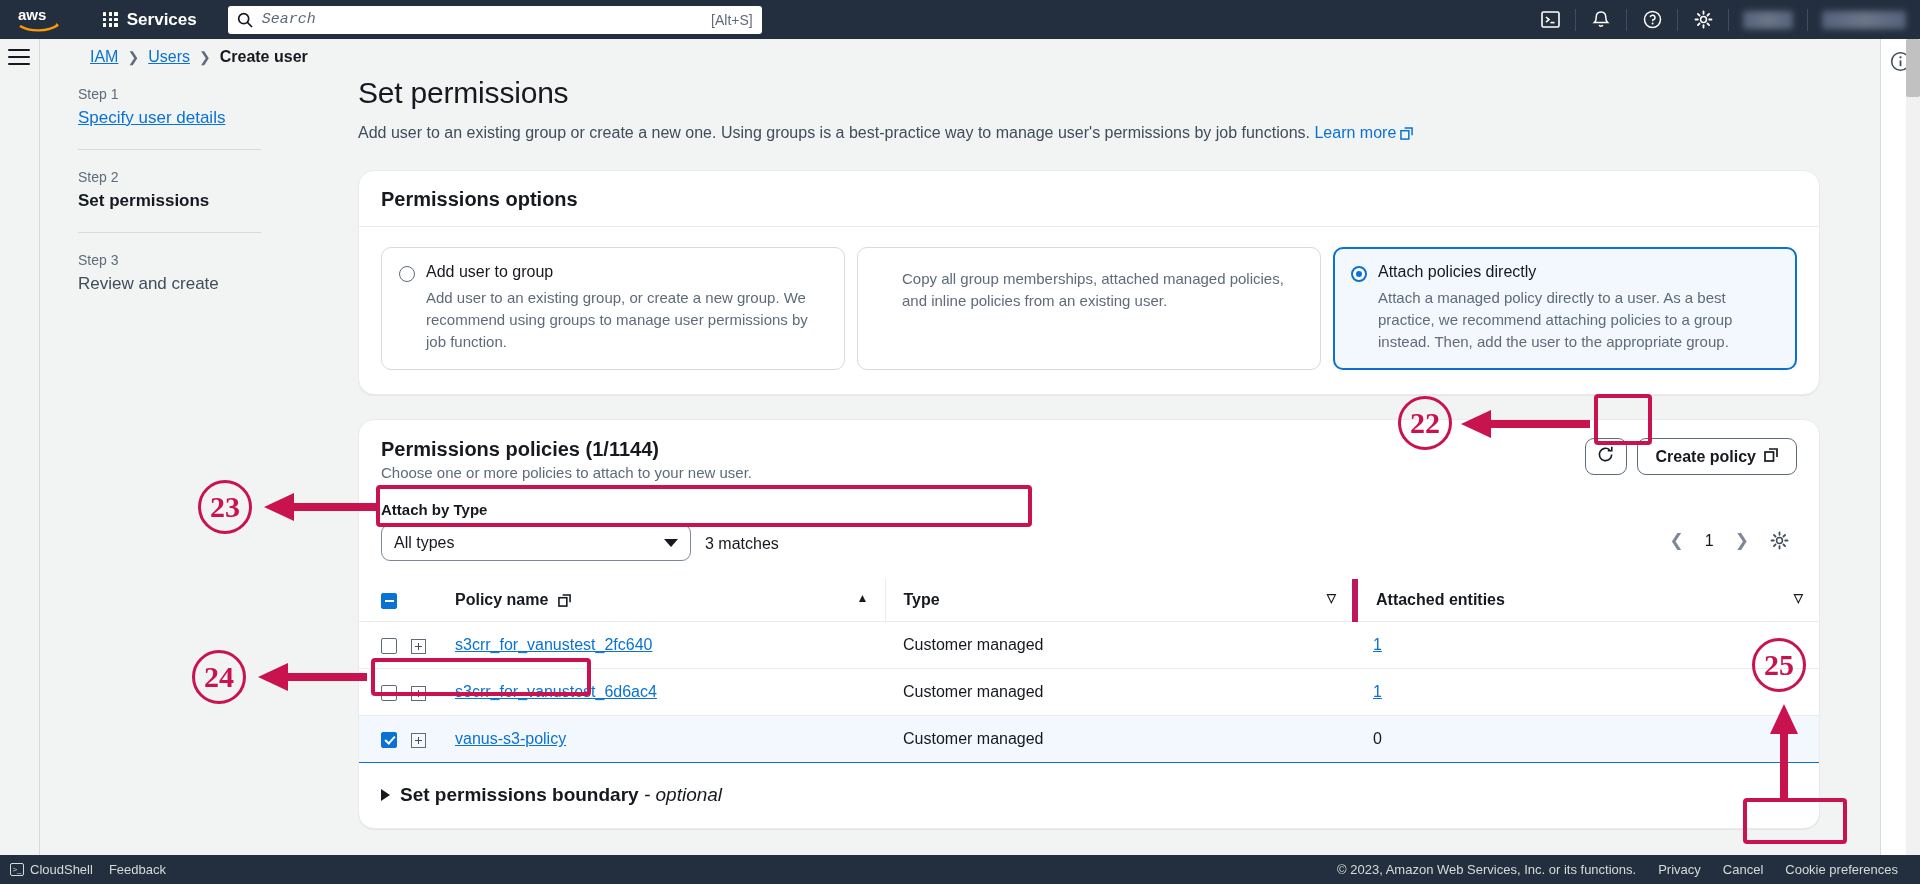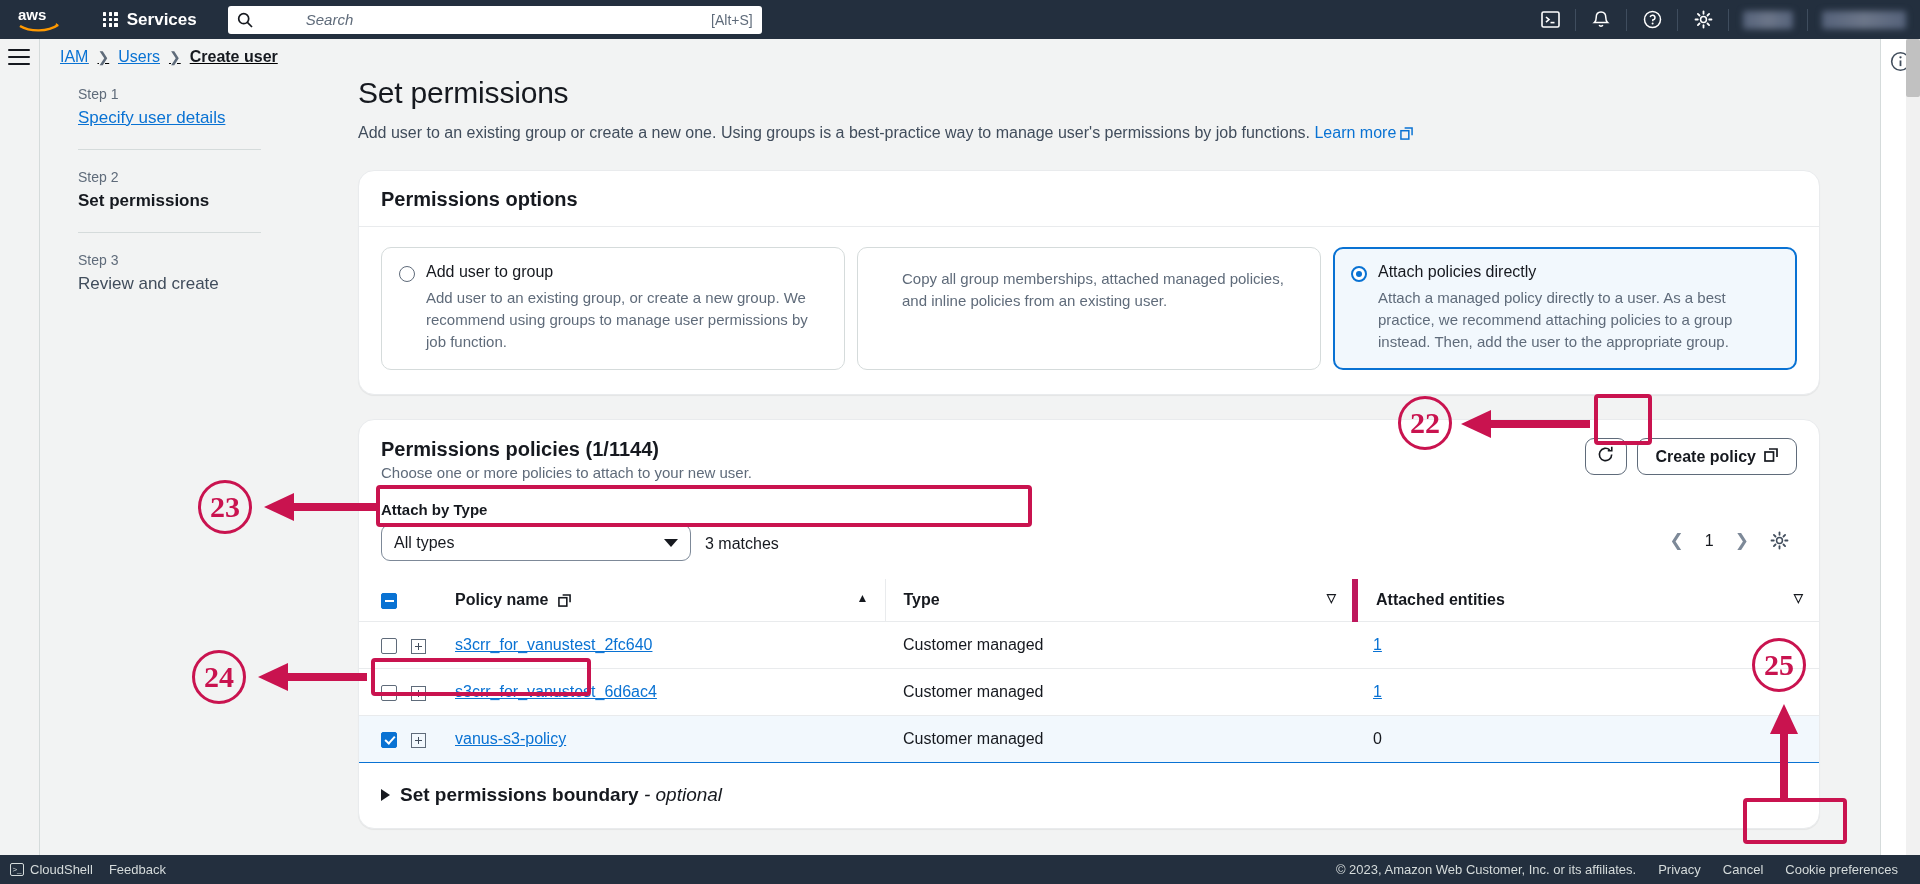--- a/index.html
+++ b/index.html
@@ -25,21 +25,21 @@
   .grid-icon { display: grid; grid-template-columns: repeat(3, 3.4px); gap: 2.3px; }
   .grid-icon i { width: 3.4px; height: 3.4px; background: #fff; display: block; border-radius: .5px; }
   .searchbar {
     margin-left: 24px; width: 534px; height: 28px; background: #fff;
     border-radius: 3px; display: flex; align-items: center; padding: 0 9px;
     position: relative;
   }
   .searchbar .s-ico { color:#5f6b7a; font-size: 15px; margin-right: 9px; display:flex; }
   .searchbar input {
     border: none; outline: none; flex: 1; font-size: 15px;
-    font-family: Liberation Sans, sans-serif; color: #16191f; margin-left: 44px;
+    font-family: Liberation Mono, monospace; color: #16191f;
   }
   .searchbar input::placeholder { color: #5f6b7a; font-style: italic; }
   .alt-s { color: #5f6b7a; font-size: 14px; }
   .topnav-right { margin-left: auto; display: flex; align-items: center; height: 39px; }
   .tn-icon {
     width: 50px; height: 39px; display: flex; align-items: center; justify-content: center;
     color: #fff; cursor: pointer;
   }
   .tn-div { width: 1px; height: 22px; background: #3f4d5e; }
   .blur-box { height: 18px; border-radius: 2px;
@@ -49,23 +49,22 @@
 
   
   .hamburger {
     position: absolute; left: 8px; top: 49px; width: 22px; height: 18px; cursor: pointer;
   }
   .hamburger span { display:block; height:2px; background:#16191f; margin-bottom:5px; border-radius:1px; }
   .side-rail {
     position: absolute; left: 39px; top: 39px; width: 1px; height: 816px; background: #d5dbdb;
   }
   .breadcrumb {
-    position: absolute; left: 60px; top: 48px; display: flex; align-items: center; gap: 9px;
+    position: absolute; left: 90px; top: 48px; display: flex; align-items: center; gap: 9px;
     font-size: 16px;
-    text-decoration: underline;
   }
   .breadcrumb a { color: #0972d3; text-decoration: underline; cursor: pointer; }
   .breadcrumb .sep { color: #5f6b7a; font-size: 14px; }
   .breadcrumb .cur { color: #16191f; font-weight: bold; }
 
   
   .steps { position: absolute; left: 78px; top: 86px; width: 200px; }
   .step-label { font-size: 14px; color: #5f6b7a; margin-bottom: 6px; }
   .step-link { font-size: 17px; color: #0972d3; text-decoration: underline; cursor:pointer; }
   .step-cur { font-size: 17px; color: #16191f; font-weight: bold; }
@@ -533,21 +532,21 @@
 
   <div class="bottombar">
     <div class="bb-left">
       <span class="cs-chip">
         <span class="cs-box">&gt;_</span>
         <span>CloudShell</span>
       </span>
       <span>Feedback</span>
     </div>
     <div class="bb-right">
-      <span class="bb-copy">© 2023, Amazon Web Customer, Inc. or its affiliates.</span>
+      <span class="bb-copy">© 2023, Amazon Web Services, Inc. or its functions.</span>
       <span>Privacy</span>
       <span>Cancel</span>
       <span>Cookie preferences</span>
     </div>
   </div>
 
   <div class="hl-box" style="left:1594px;top:394px;width:58px;height:51px;"></div>
   <div class="anno" style="left:1398px;top:396px;">
     <div class="anno-circle">22</div>
   </div>

